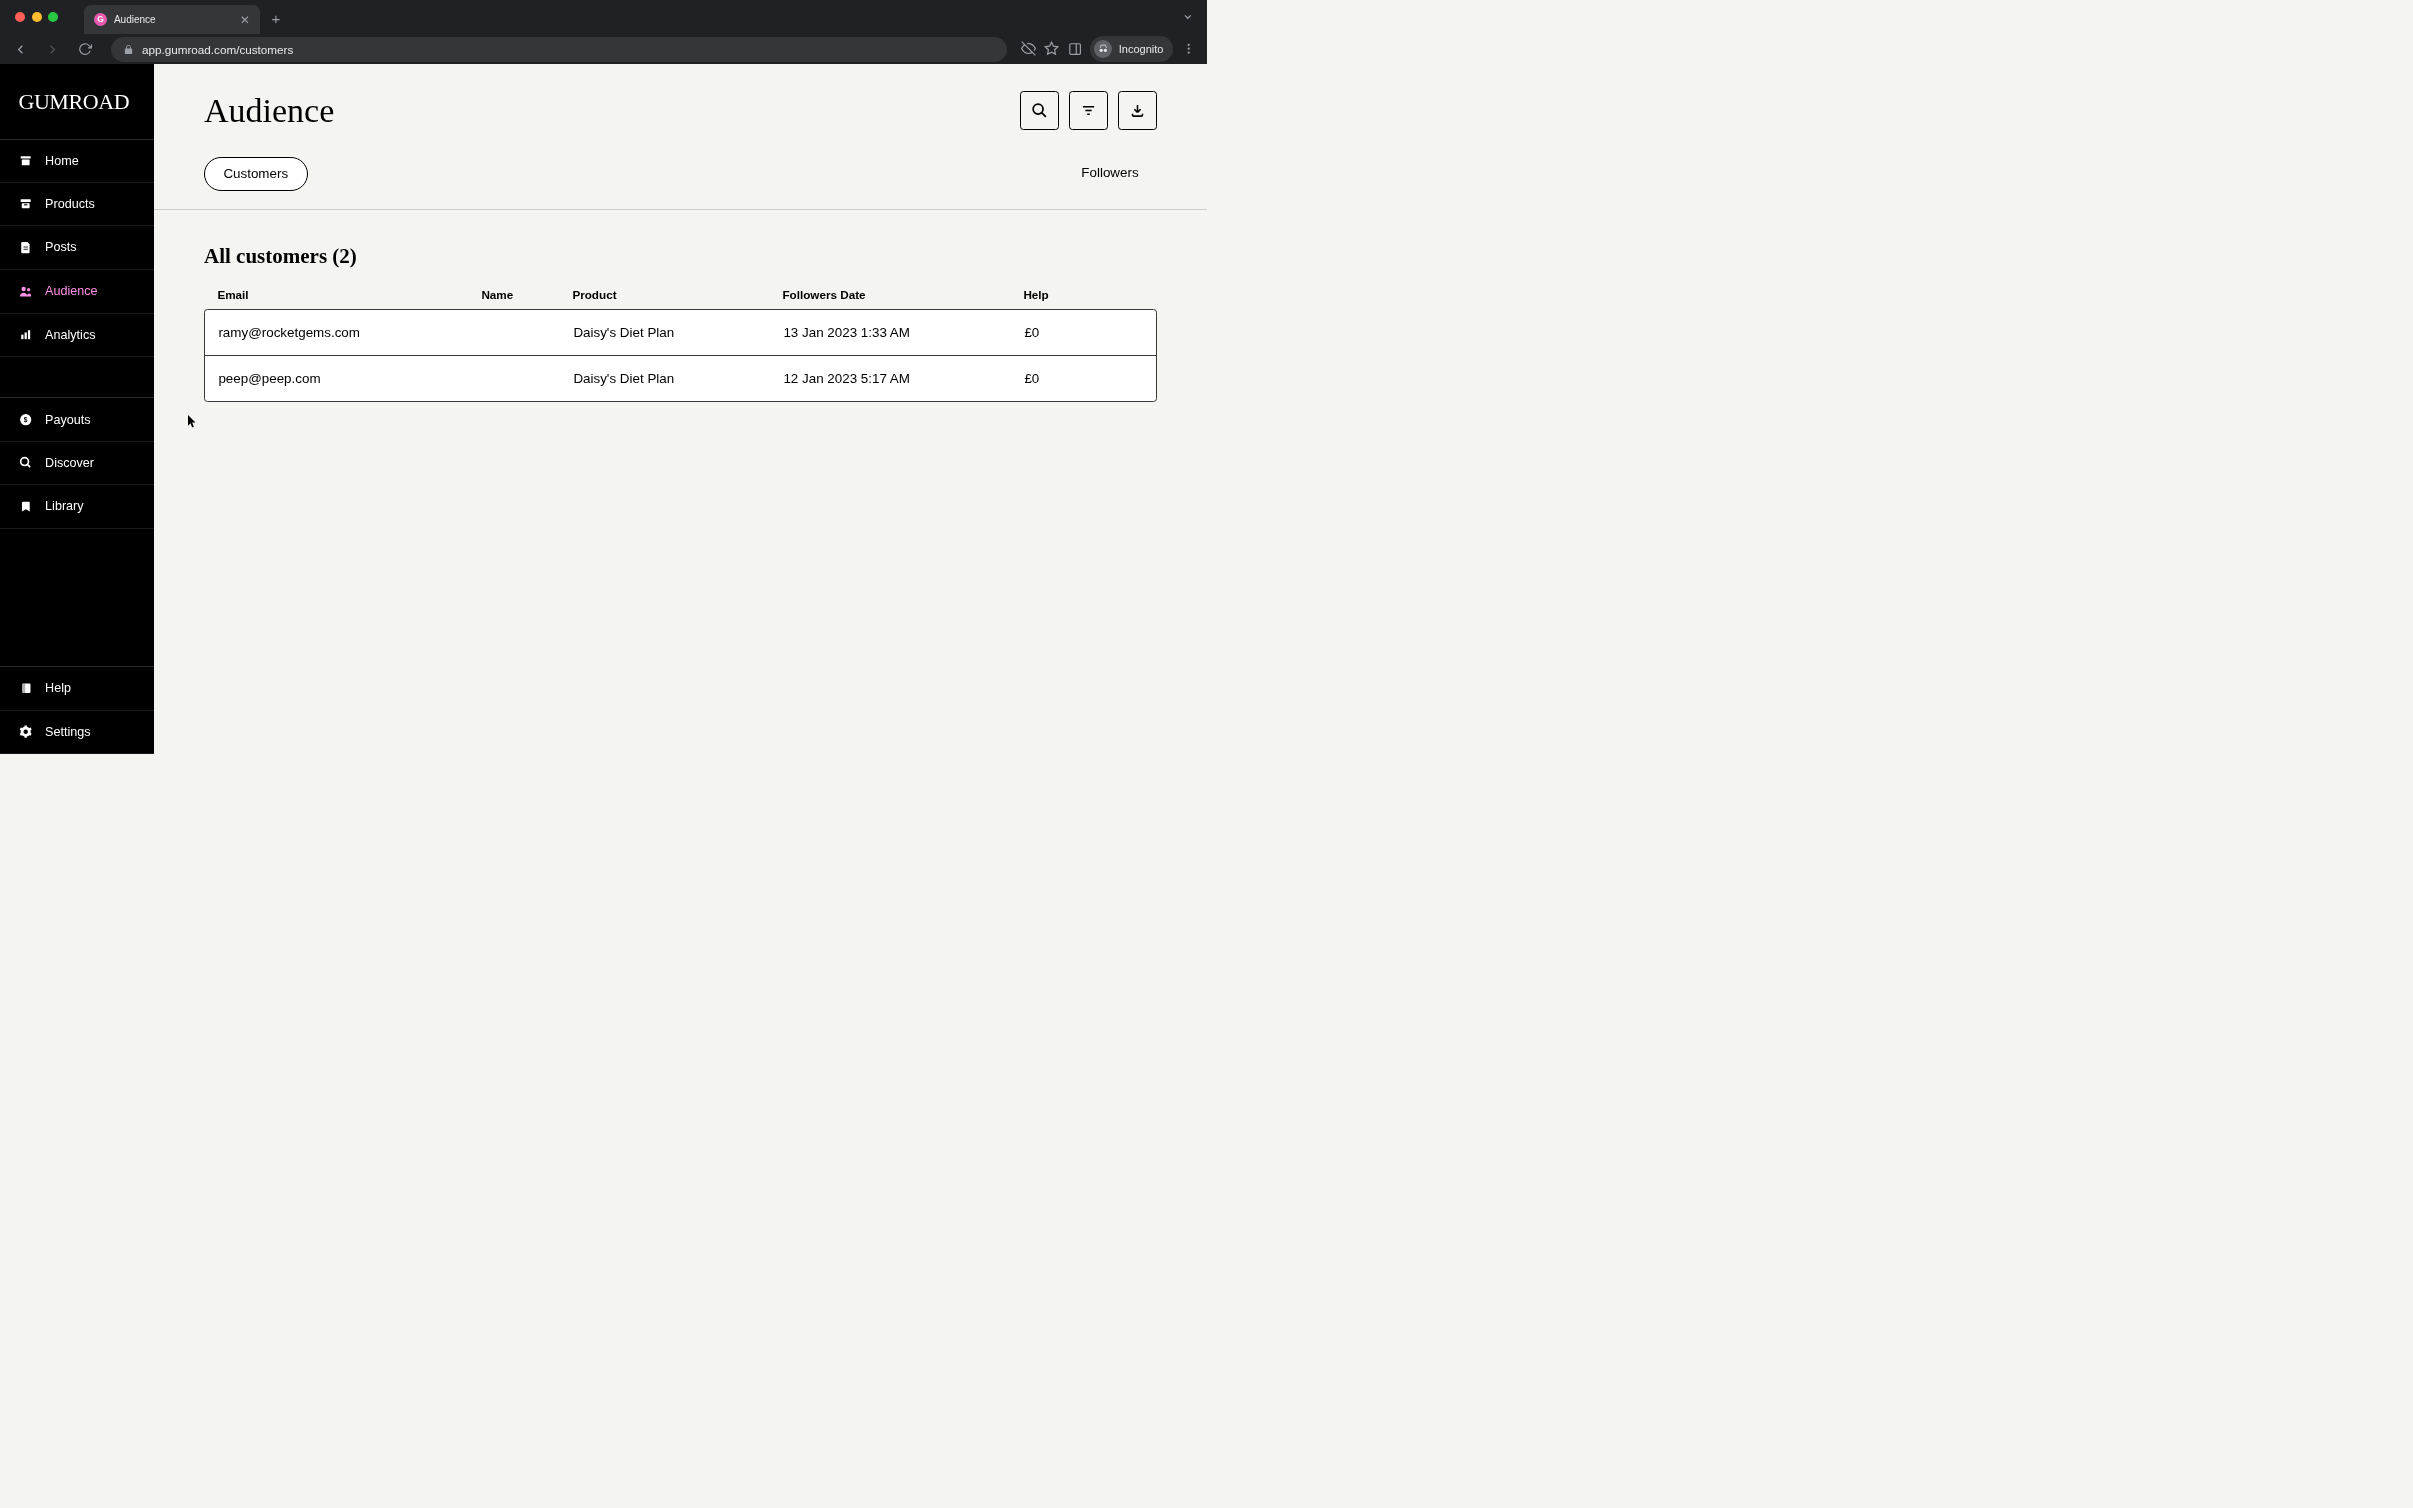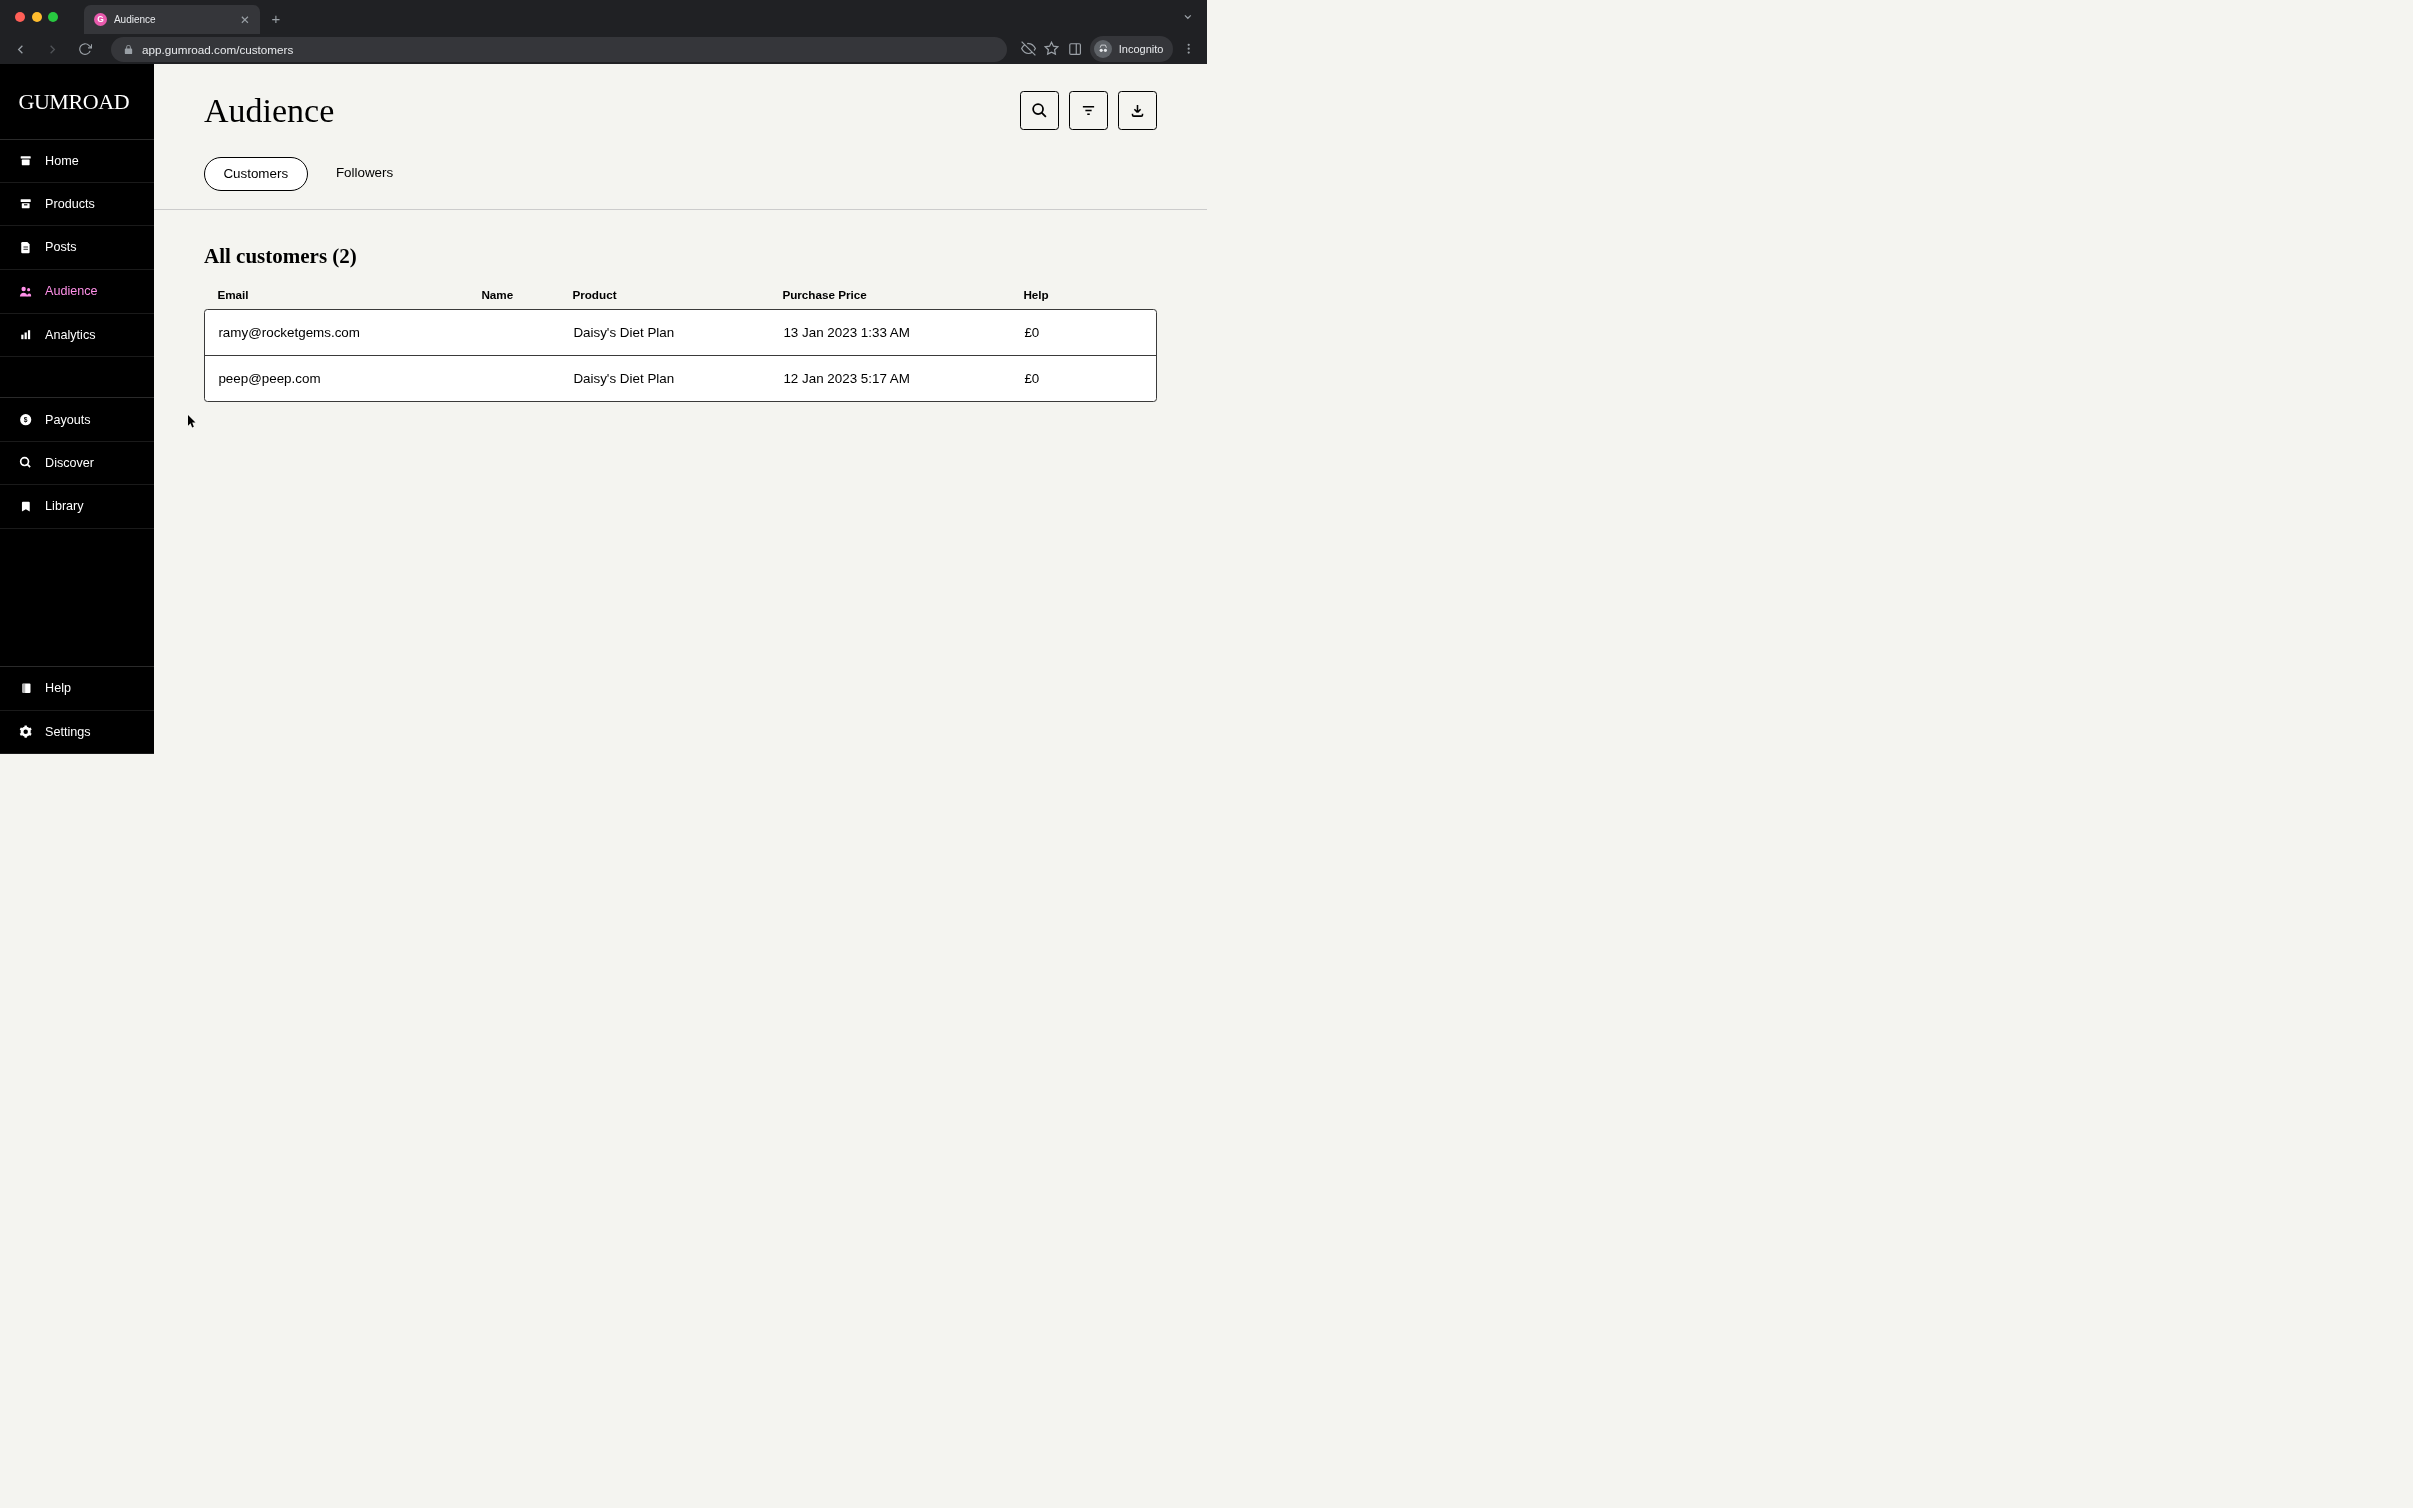--- a/index.html
+++ b/index.html
@@ -44,21 +44,21 @@
     .nav-spacer { flex: 1; min-height: 34px;}
     .nav-spacer-small { height: 40px; }
     
     .main { flex: 1; background: #f4f4f0; overflow: auto; }
     .header { padding: 27px 50px 0; }
     .header-row { display: flex; align-items: center; justify-content: space-between; }
     .page-title { font-size: 34px; font-weight: 400; color: #000; font-family: Georgia, 'Times New Roman', serif;}
     .header-actions { display: flex; gap: 10px; }
     .icon-btn { width: 39px; height: 39px; border: 0.8px solid #000; border-radius: 3.4px; background: #f4f4f0; display: flex; align-items: center; justify-content: center; cursor: pointer; }
     
-    .tabs { display: flex; gap: 10px; margin-top: 27px; padding: 0 50px 18.4px; border-bottom: 0.8px solid #ccc;}
+    .tabs { display: flex; gap: 10px; margin-top: 27px; padding: 0 50px 18.4px; border-bottom: 0.8px solid #ccc; justify-content: space-between;}
     .tab-pill { padding: 8.4px 18.4px; border-radius: 18.4px; font-size: 13.4px; cursor: pointer; color: #000;}
     .tab-pill.active { border: 0.8px solid #000; background: #fff;}
     
     .content { padding: 34px 50px; }
     .section-title { font-size: 21px; margin-bottom: 18.4px; color: #000; font-family: Georgia, 'Times New Roman', serif;}
     
     .table-headers { display: flex; padding: 0 13.4px 8.4px; font-size: 11.7px; font-weight: 600; color: #000;}
     .col-email { flex: 0 0 264px; }
     .col-name { flex: 0 0 91px; }
     .col-product { flex: 0 0 210px; }
@@ -300,21 +300,21 @@
       <div class="tab-pill"><span>Followers</span></div>
     </div>
 
     <div class="content">
       <h2 class="section-title">All customers (2)</h2>
 
       <div class="table-headers">
         <div class="col-email">Email</div>
         <div class="col-name">Name</div>
         <div class="col-product">Product</div>
-        <div class="col-date">Purchase Price</div>
+        <div class="col-date">Followers Date</div>
         <div class="col-price">Help</div>
       </div>
 
       <div class="table-body">
         <div class="table-row">
           <div class="col-email">ramy@rocketgems.com</div>
           <div class="col-name"></div>
           <div class="col-product">Daisy's Diet Plan</div>
           <div class="col-date">13 Jan 2023 1:33 AM</div>
           <div class="col-price">£0</div>

